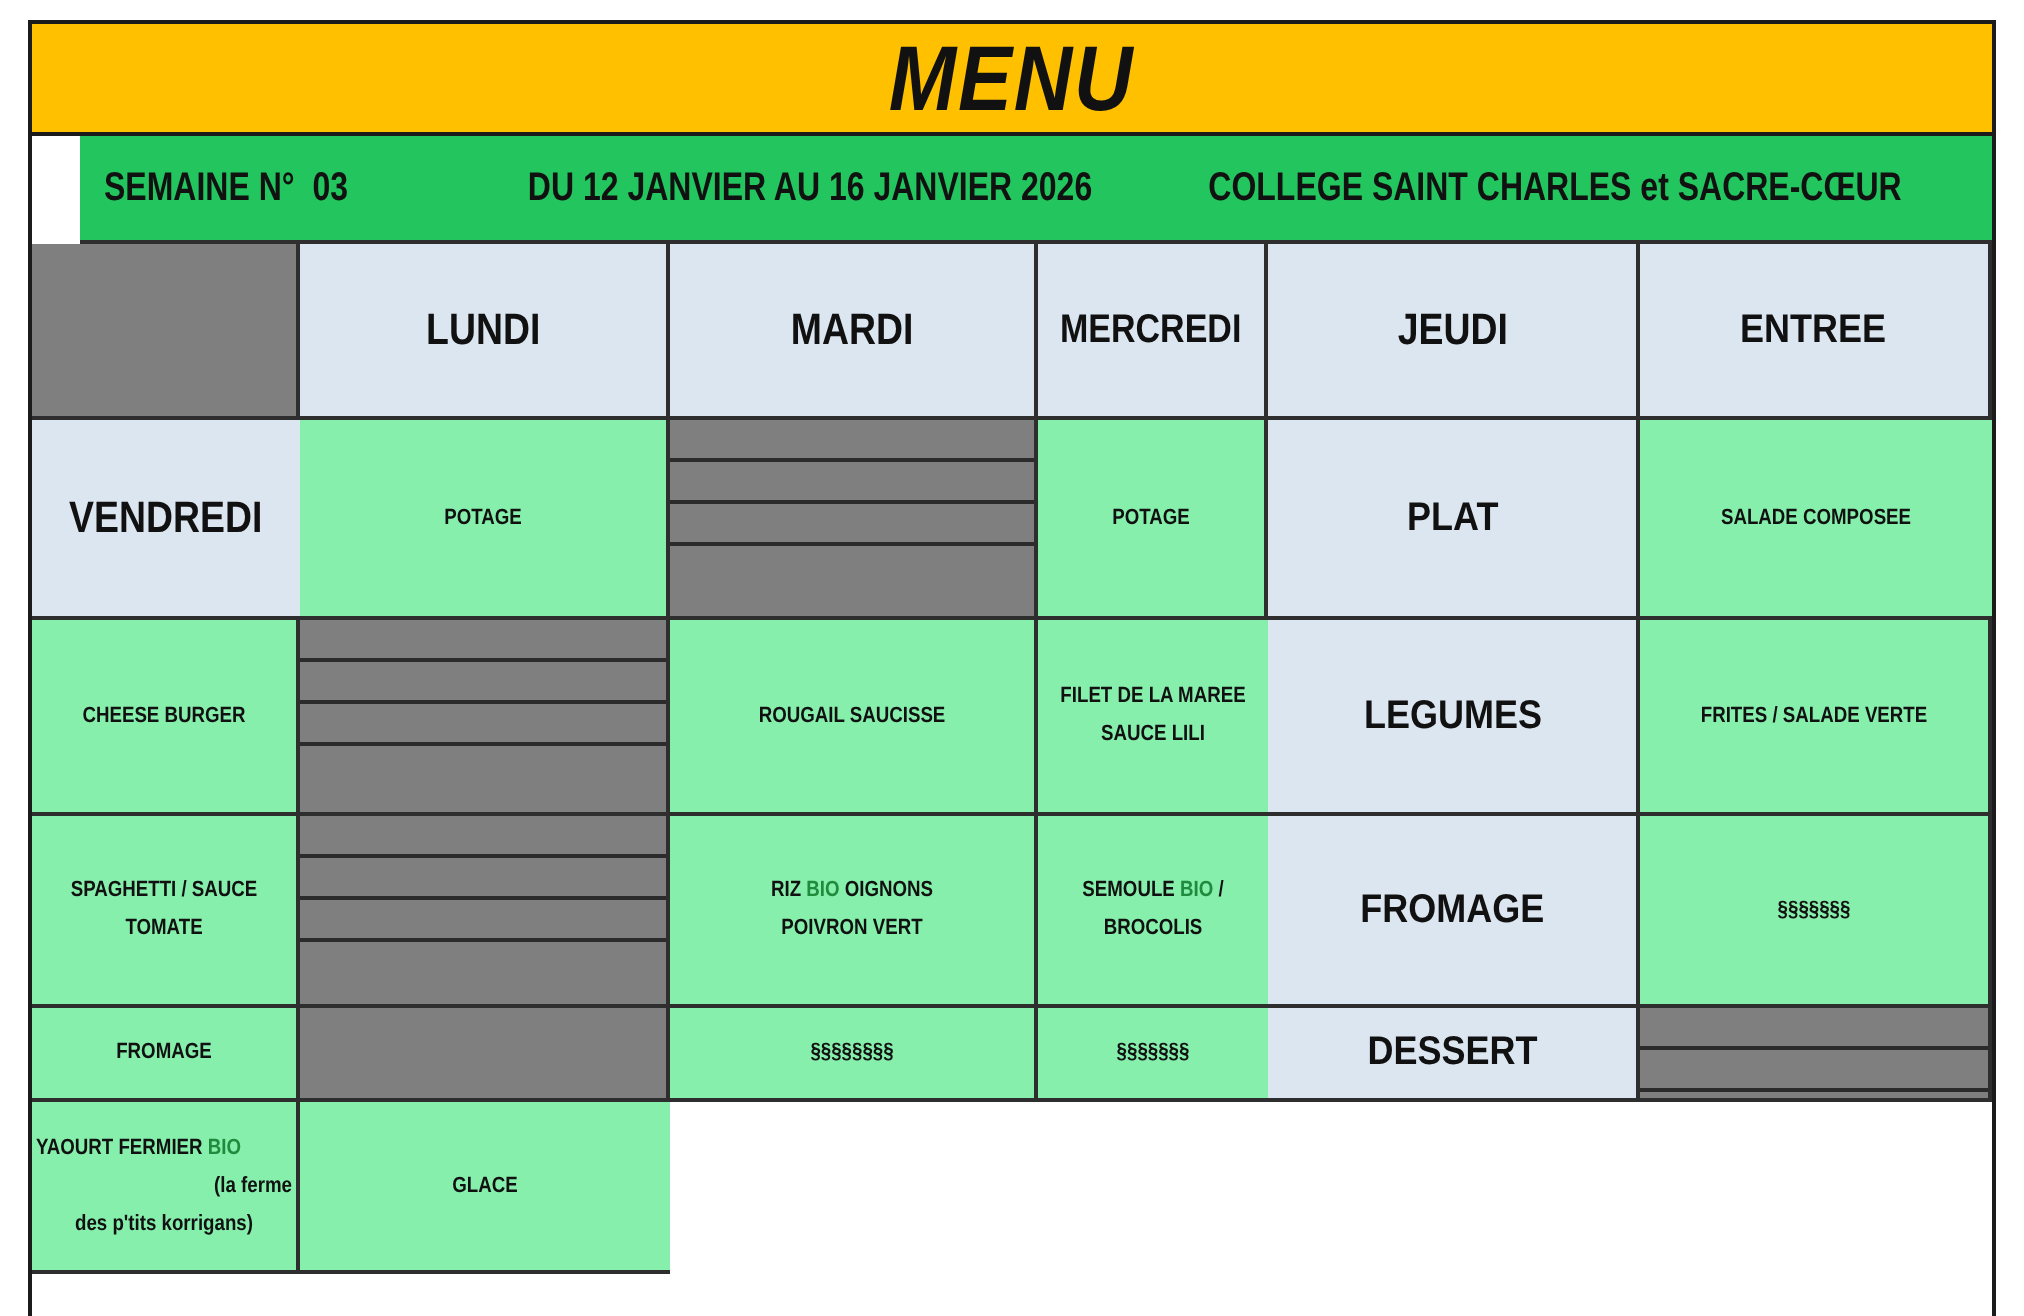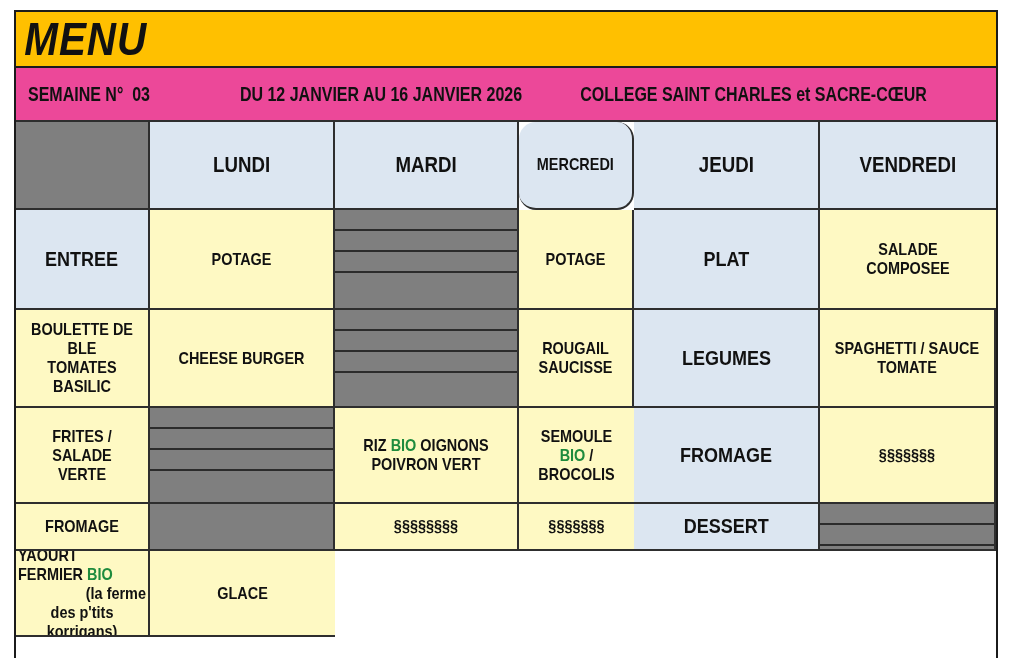--- a/index.html
+++ b/index.html
@@ -18,36 +18,36 @@
     display:grid;
     grid-template-columns:134px 185px 184px 115px 186px 176px;
     grid-template-rows:56px 54px 88px 100px 98px 96px 47px 86px 21px;
     background:#fff;}
   .span-all{grid-column:1/-1;}
   .bb{border-bottom:2px solid var(--line);}
   .br{border-right:2px solid var(--line);}
   .cell{display:flex;flex-direction:column;align-items:center;justify-content:center;
     text-align:center;font-weight:700;overflow:hidden;}
   .title-band{background:var(--accent-yellow);border-bottom:2px solid var(--outer);
-    display:flex;align-items:center;}
+    display:flex;align-items:center;justify-content:center;}
   .title-band .t{font-size:46px;font-style:italic;font-weight:700;letter-spacing:1px;
     display:inline-block;transform:scaleX(.88);}
-  .info-band{position:relative;background:#ec4899;}
+  .info-band{position:relative;background:#22c55e;margin-left:24px;}
   .info-band span{position:absolute;top:0;height:52px;display:flex;align-items:center;
     font-weight:700;font-size:20px;white-space:pre;}
   .info-week{left:12px;transform:scaleX(.8);transform-origin:left center;}
   .info-dates{left:205px;width:320px;justify-content:center;transform:scaleX(.8);}
   .info-school{left:565px;width:345px;justify-content:center;transform:scaleX(.8);}
   .corner{background:var(--closed-gray);}
   .dayhead{background:var(--header-blue);font-size:22px;}
   .dayhead .w{display:inline-block;transform:scaleX(.85);}
-  .dayhead.small{font-size:17px;border-radius:17px;}
+  .dayhead.small{font-size:20px;}
   .rowlabel{background:var(--header-blue);font-size:20px;}
   .rowlabel .w{display:inline-block;transform:scaleX(.9);}
-  .menu-cell{background:#fef9c3;font-size:17px;padding:1px 2px;}
+  .menu-cell{background:#86efac;font-size:11px;padding:1px 2px;}
   .menu-cell .line{width:100%;line-height:19px;transform:scaleX(.85);transform-origin:center;}
   .menu-cell .line.al-left{text-align:left;transform-origin:left center;}
   .menu-cell .line.al-right{text-align:right;transform-origin:right center;}
   .bio{color:var(--bio-green);}
   .strip{background-color:var(--closed-gray);
     background-image:repeating-linear-gradient(to bottom,transparent 0 19px,#2b2b2b 19px 21px);
     background-repeat:no-repeat;background-size:100% 65px;}
   .strip.solid{background-image:none;}
   .strip.s-dessert{background-size:100% 66px;}
   .empty-row{background:#fff;}
@@ -73,62 +73,62 @@
     </div>
   <div class="cell dayhead bb br">
       <span class="w">MARDI</span>
     </div>
   <div class="cell dayhead small bb br">
       <span class="w">MERCREDI</span>
     </div>
   <div class="cell dayhead bb br">
       <span class="w">JEUDI</span>
     </div>
+  <div class="cell rowlabel bb br">
+      <span class="w">ENTREE</span>
+    </div>
+
   <div class="cell dayhead bb">
       <span class="w">VENDREDI</span>
-    </div>
-
-  <div class="cell rowlabel bb br">
-      <span class="w">ENTREE</span>
     </div>
   <div class="cell menu-cell bb br">
       <div class="line"><span>POTAGE</span></div>
     </div>
   <div class="strip bb br"></div>
   <div class="cell menu-cell bb br">
       <div class="line"><span>POTAGE</span></div>
     </div>
   <div class="cell rowlabel bb br">
       <span class="w">PLAT</span>
     </div>
 
   <div class="cell menu-cell bb">
       <div class="line"><span>SALADE COMPOSEE</span></div>
     </div>
   <div class="cell menu-cell bb br">
-      <div class="line"><span>BOULETTE DE BLE</span></div>
-      <div class="line"><span>TOMATES BASILIC</span></div>
-    </div>
-  <div class="cell menu-cell bb br">
       <div class="line"><span>CHEESE BURGER</span></div>
     </div>
   <div class="strip bb br"></div>
   <div class="cell menu-cell bb br">
       <div class="line"><span>ROUGAIL SAUCISSE</span></div>
     </div>
+  <div class="cell menu-cell bb">
+      <div class="line"><span>FILET DE LA MAREE</span></div>
+      <div class="line"><span>SAUCE LILI</span></div>
+    </div>
 
   <div class="cell rowlabel bb br">
       <span class="w">LEGUMES</span>
     </div>
   <div class="cell menu-cell bb br">
+      <div class="line"><span>FRITES / SALADE VERTE</span></div>
+    </div>
+  <div class="cell menu-cell bb br">
       <div class="line"><span>SPAGHETTI / SAUCE</span></div>
       <div class="line"><span>TOMATE</span></div>
-    </div>
-  <div class="cell menu-cell bb br">
-      <div class="line"><span>FRITES / SALADE VERTE</span></div>
     </div>
   <div class="strip bb br"></div>
   <div class="cell menu-cell bb br">
       <div class="line"><span>RIZ </span><span class="bio">BIO</span><span> OIGNONS</span></div>
       <div class="line"><span>POIVRON VERT</span></div>
     </div>
   <div class="cell menu-cell bb">
       <div class="line"><span>SEMOULE </span><span class="bio">BIO</span><span> / BROCOLIS</span></div>
     </div>
 

